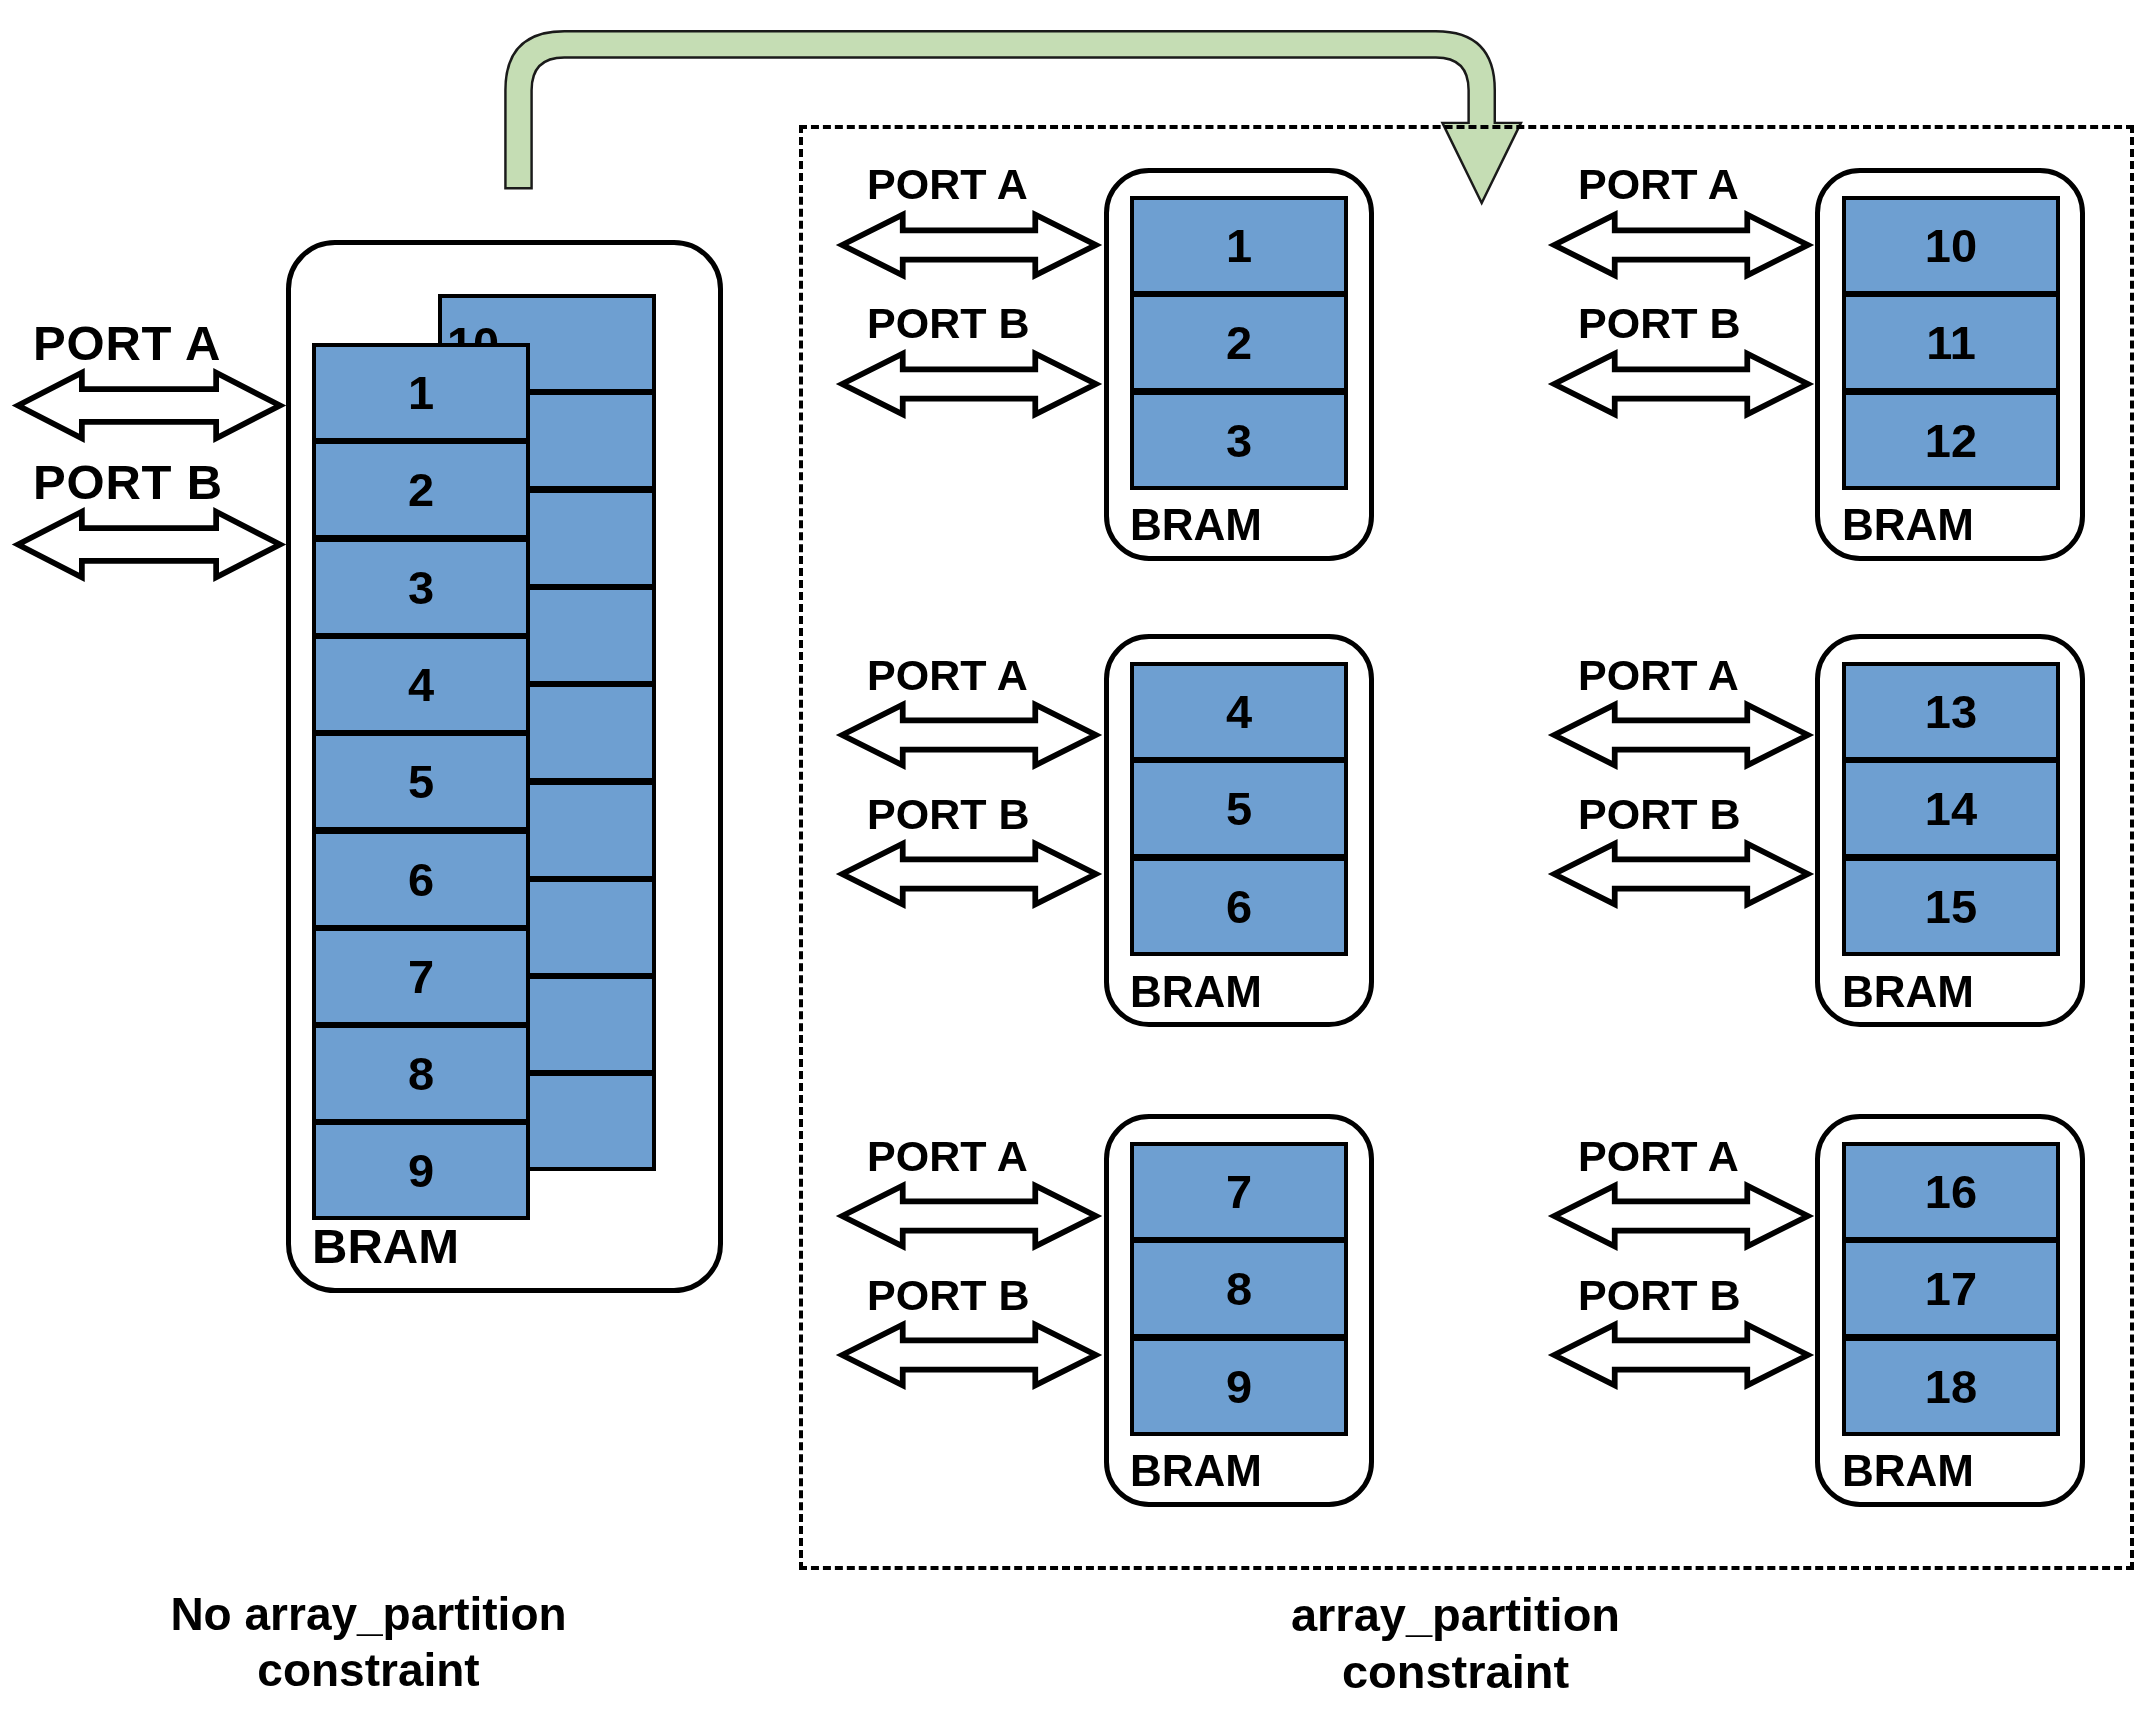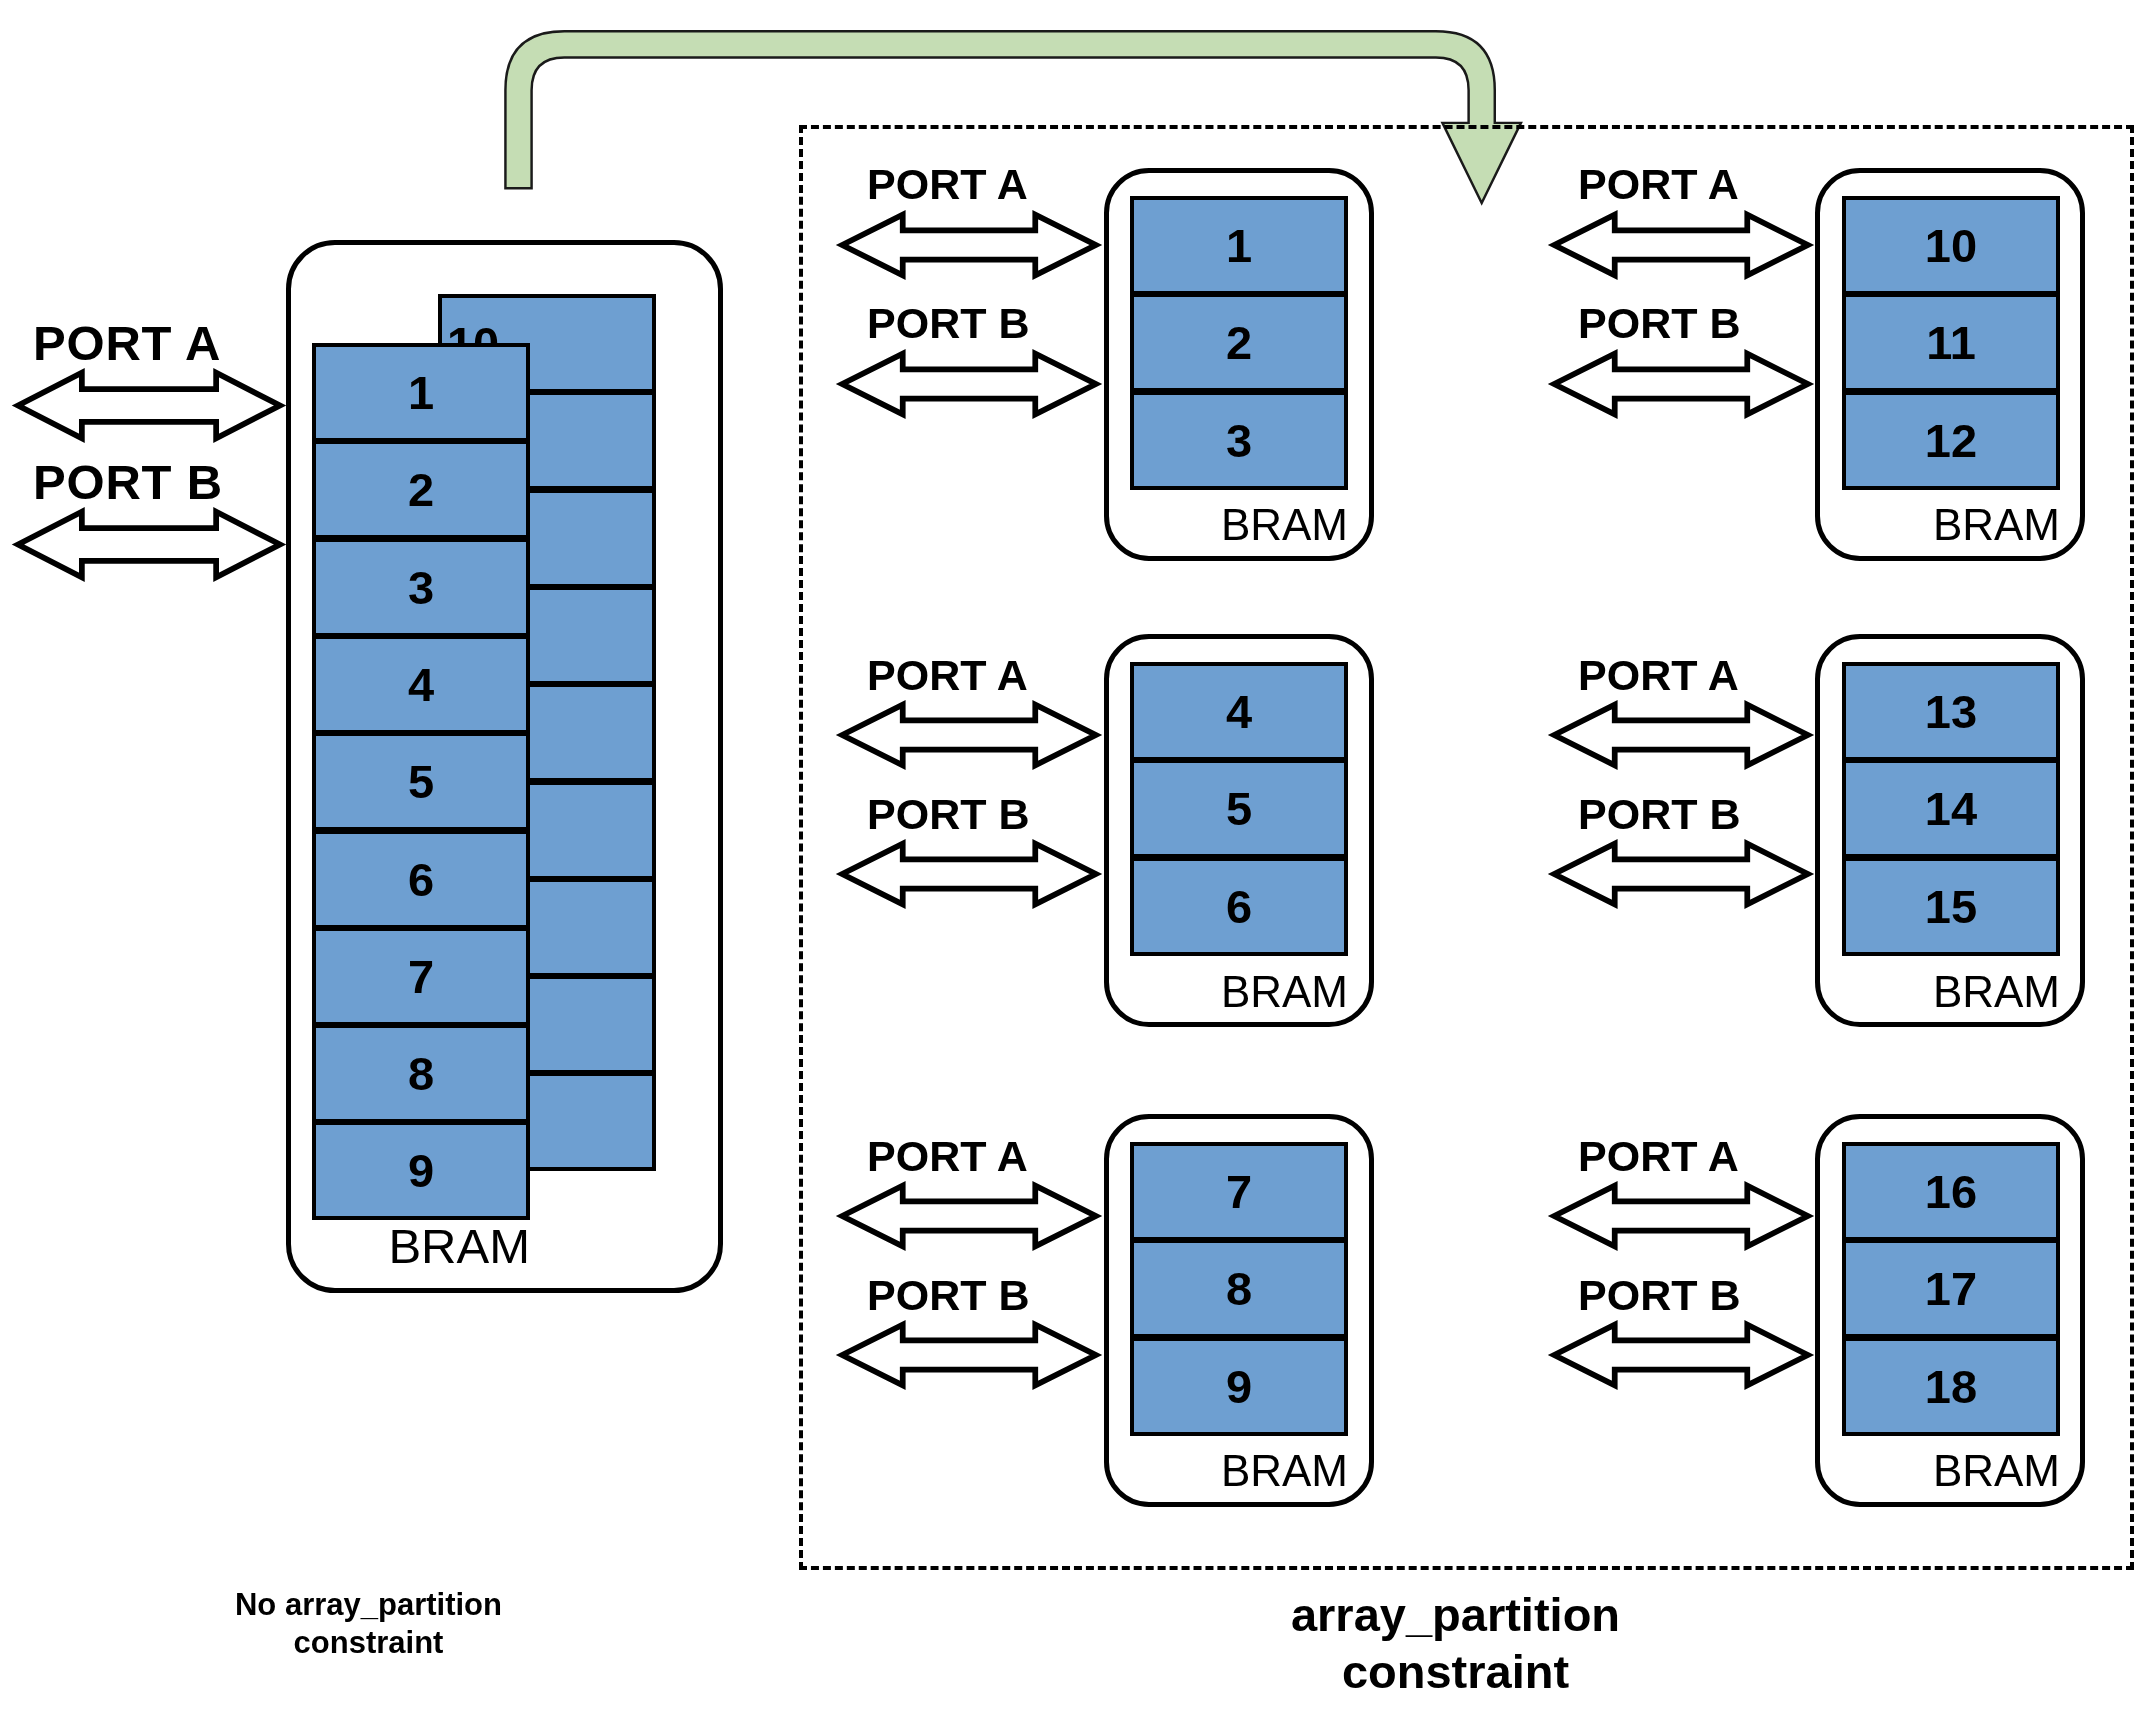--- a/index.html
+++ b/index.html
@@ -28,23 +28,23 @@
     font-weight:bold;
     display:flex;
     align-items:center;
     justify-content:center;
   }
   .cell.left-num{justify-content:flex-start;padding-left:4.9px;}
 
   
   .bram-label{
     position:absolute;
-    font-weight:normal;
-    color:#000;
-    text-align:right;
+    font-weight:bold;
+    color:#000;
+    text-align:left;
     white-space:nowrap;
   }
   .port-label{
     position:absolute;
     font-weight:bold;
     color:#000;
     white-space:nowrap;
     text-align:left;
   }
   .caption{
@@ -120,21 +120,21 @@
     <div class="cell" style="left:0px;top:292px;width:218px;height:99px;font-size:47px;">4</div>
     <div class="cell" style="left:0px;top:389px;width:218px;height:99px;font-size:47px;">5</div>
     <div class="cell" style="left:0px;top:487px;width:218px;height:99px;font-size:47px;">6</div>
     <div class="cell" style="left:0px;top:584px;width:218px;height:99px;font-size:47px;">7</div>
     <div class="cell" style="left:0px;top:681px;width:218px;height:99px;font-size:47px;">8</div>
     <div class="cell" style="left:0px;top:778px;width:218px;height:99px;font-size:47px;">9</div>
   </div>
 
   <div class="bram-label" style="left:312px;top:1218px;width:218px;font-size:49px;">BRAM</div>
 
-  <div class="caption" style="left:74px;top:1586px;width:589px;font-size:31px;">
+  <div class="caption" style="left:74px;top:1586px;width:589px;font-size:46px;">
     <div>No array_partition</div>
     <div>constraint</div>
   </div>
 
   <div class="dashed-box" style="left:799px;top:125px;width:1335px;height:1445px;"></div>
 
   <div class="port-label" style="left:867px;top:160px;width:229px;font-size:43px;">PORT A</div>
   <svg class="arrow-svg" style="left:842px;top:209px;" width="254" height="72" viewBox="0 0 310 88">
     <path d="M 0 44 L 74 7 L 74 26 L 236 26 L 236 7 L 310 44 L 236 81 L 236 62 L 74 62 L 74 81 Z" fill="#ffffff" stroke="#000" stroke-width="7" stroke-linejoin="miter"></path>
   </svg>

